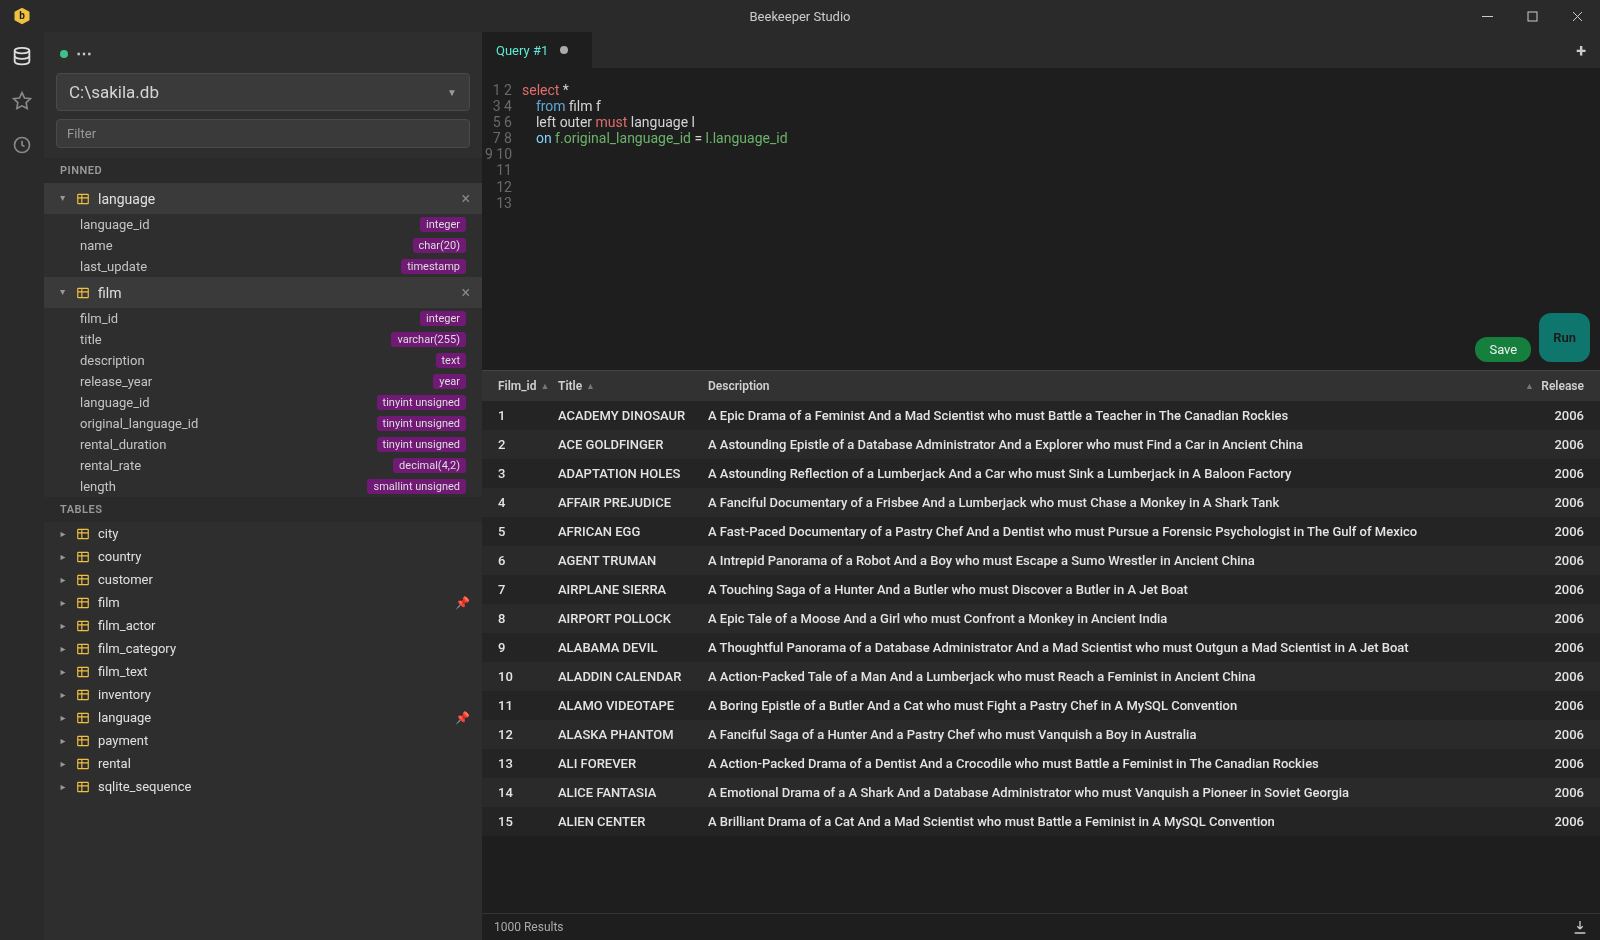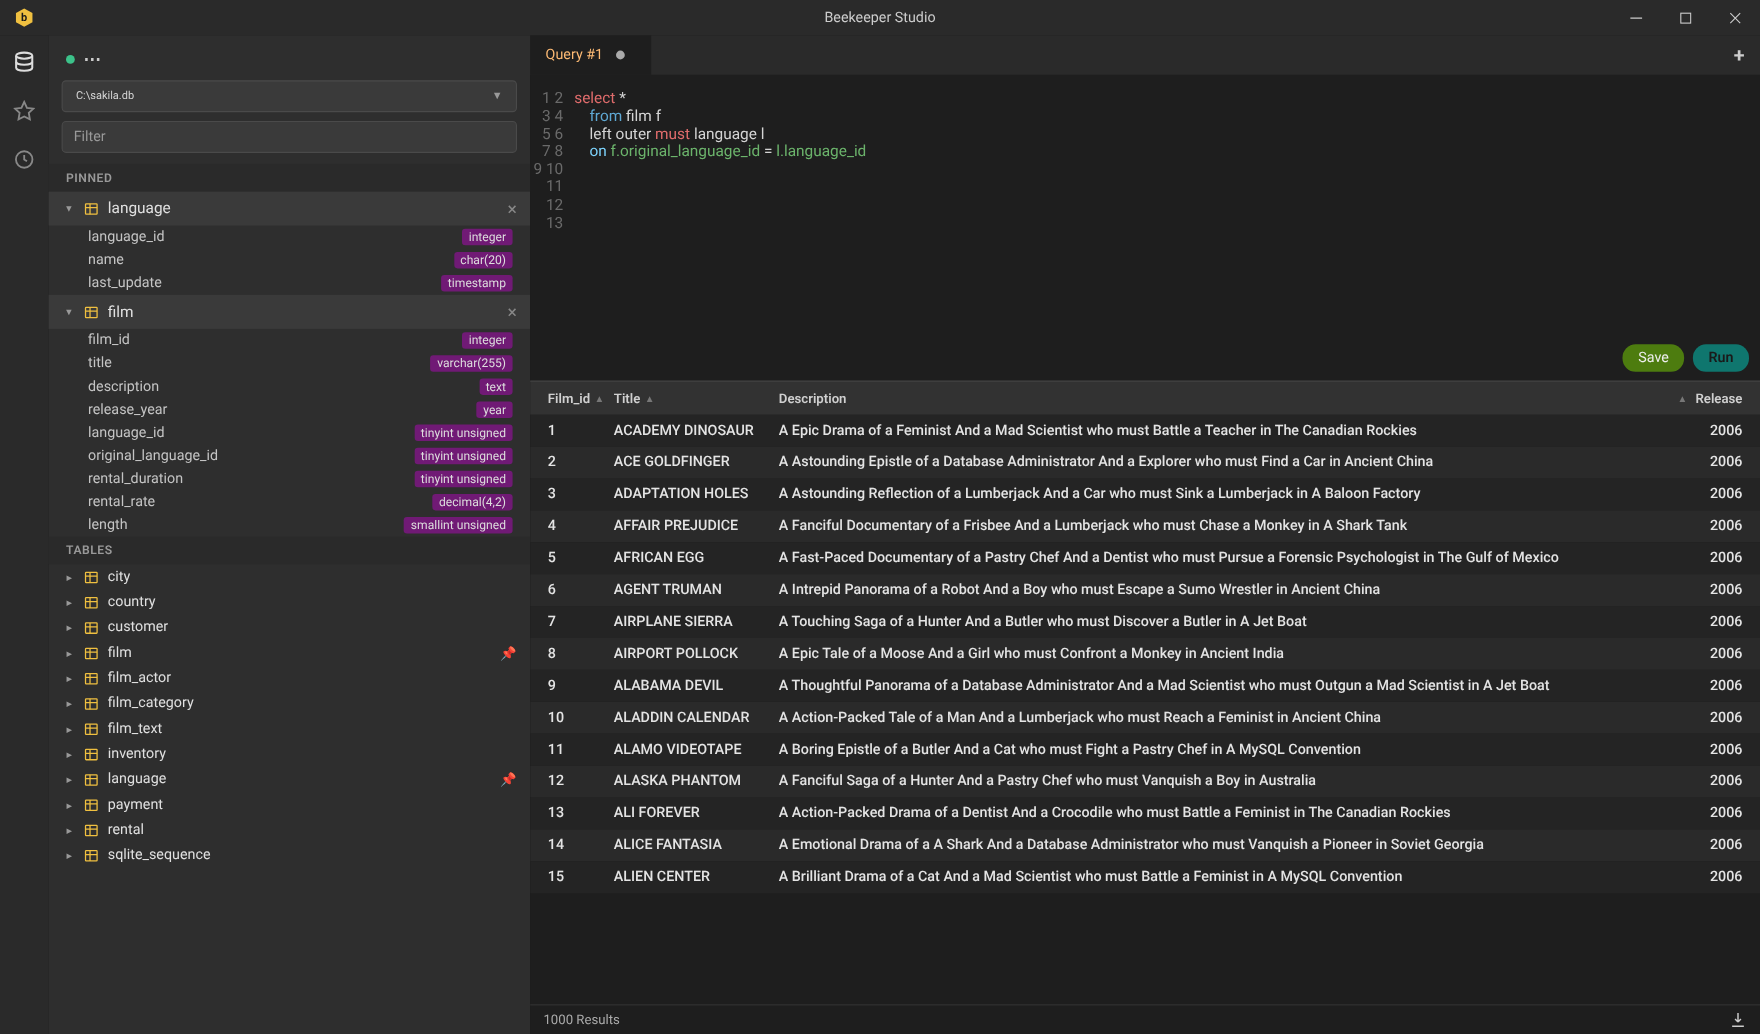--- a/index.html
+++ b/index.html
@@ -11,21 +11,21 @@
 .titlebar .win-btn { width: 45px; height: 32px; display: flex; align-items: center; justify-content: center; color: #ccc; cursor: pointer; }
 .main { display: flex; height: calc(100vh - 32px); }
 .icon-rail { width: 44px; background: #2a2a2a; display: flex; flex-direction: column; align-items: center; padding-top: 14px; gap: 22px; }
 .icon-rail .rail-icon { width: 22px; height: 22px; color: #999; cursor: pointer; display:flex; align-items:center; justify-content:center; }
 .sidebar { width: 438px; background: #2e2e2e; display: flex; flex-direction: column; }
 .sb-header { display: flex; align-items: center; padding: 12px 16px 10px 16px; }
 .sb-header .dot { width: 8px; height: 8px; border-radius: 50%; background: #3cc28a; margin-right: 8px; }
 .sb-header .title { font-size: 15px; color: #e8e8e8; flex: 1; font-weight: 500; }
 .sb-header .dots { color: #ccc; font-size: 16px; letter-spacing: 1px; cursor: pointer; font-weight: bold; }
 .db-select { margin: 0 12px 8px 12px; background: #3a3a3a; border: 1px solid #4a4a4a; border-radius: 4px; padding: 8px 12px; display: flex; align-items: center; cursor: pointer; }
-.db-select .val { flex: 1; color: #d4d4d4; font-size: 10px; }
+.db-select .val { flex: 1; color: #d4d4d4; font-size: 17px; }
 .db-select .caret { color: #999; font-size: 10px; }
 .filter-input { margin: 0 12px 10px 12px; background: #3a3a3a; border: 1px solid #4a4a4a; border-radius: 4px; padding: 6px 10px; color: #999; font-size: 13px; }
 .section-label { padding: 6px 16px; font-size: 11px; font-weight: 600; letter-spacing: 0.5px; color: #999; background:#2a2a2a; }
 .pinned-container { overflow-y: hidden; max-height: 336px; }
 .table-parent { display: flex; align-items: center; padding: 6px 12px; background: #3a3a3a; cursor: pointer; }
 .table-parent.expanded .chev { transform: rotate(90deg); }
 .chev { width: 14px; color: #999; font-size: 10px; margin-right: 6px; transition: transform .1s; display:inline-block; text-align:center;}
 .tbl-icon { width: 14px; height: 14px; margin-right: 8px; }
 .table-parent .name { flex: 1; font-size: 14px; color: #e0e0e0; }
 .table-parent .close { color: #888; font-size: 16px; cursor: pointer; }
@@ -33,34 +33,34 @@
 .col-row .cname { flex: 1; color: #c4c4c4; }
 .col-row .ctype { background: #701a75; color: #ddd; padding: 1px 6px; border-radius: 3px; font-size: 11px; }
 .tables-scroll { flex: 1; overflow-y: hidden; }
 .tbl-row { display: flex; align-items: center; padding: 4px 12px; cursor: pointer; }
 .tbl-row .chev { transform: none; }
 .tbl-row .name { flex: 1; font-size: 13px; color: #e0e0e0; }
 .pin-icon { color: #f0c040; font-size: 12px; }
 .content { flex: 1; background: #1e1e1e; display: flex; flex-direction: column; min-width: 0; }
 .tabbar { display: flex; align-items: center; background: #2a2a2a; height: 36px; }
 .tab { display: flex; align-items: center; padding: 0 14px; height: 100%; background: #1e1e1e; cursor: pointer; gap: 12px; min-width:110px; }
-.tab .tname { font-size: 13px; color: #fdba74; text-align: center; }
+.tab .tname { font-size: 13px; color: #5eead4; text-align: center; }
 .tab .tdot { width: 8px; height: 8px; border-radius: 50%; background: #aaa; }
 .tabbar .add-tab { margin-left: auto; padding: 0 14px; color: #ccc; font-size: 18px; cursor: pointer; font-weight:bold; }
 .editor { display: flex; font-family: Menlo, Consolas, monospace; font-size: 14px; padding: 14px 0; flex-shrink:0; line-height: 1.15; }
 .gutter { width: 40px; text-align: right; color: #6a6a6a; padding-right: 10px; user-select:none; }
 .code { flex: 1; white-space: pre; color: #d4d4d4; }
 .k-select { color: #e06c6c; }
 .k-from { color: #5fa8d3; }
 .k-join { color: #e06c6c; }
 .k-on { color: #7dd3fc; }
 .k-ident { color: #6bb36b; }
 .run-bar { display: flex; justify-content: flex-end; padding: 8px 10px; gap: 8px; }
 .btn { padding: 5px 14px; border-radius: 12px; font-size: 13px; cursor: pointer; border:none; }
-.btn-save { background: #4d7c0f; color: #eee; }
+.btn-save { background: #15803d; color: #eee; margin-top: 24px; }
 .btn-run { background: #0f766e; color: #1a1a1a; font-weight: 600; }
 .results-header { display: flex; background: #323232; padding: 0 10px; font-size: 12px; color: #d0d0d0; border-top: 1px solid #444; flex-shrink:0; }
 .rh-cell { padding: 8px 6px; display: flex; align-items: center; gap: 4px; font-weight:600; }
 .sort-icon { color: #777; font-size: 9px; }
 .col-id { width: 60px; }
 .col-title { width: 150px; }
 .col-desc { flex: 1; min-width: 0; }
 .col-year { width: 50px; text-align: right; justify-content: flex-end; }
 .results-body { flex: 1; overflow-y: auto; }
 .res-row { display: flex; padding: 0 10px; font-size: 13px; color: #e4e4e4; }

